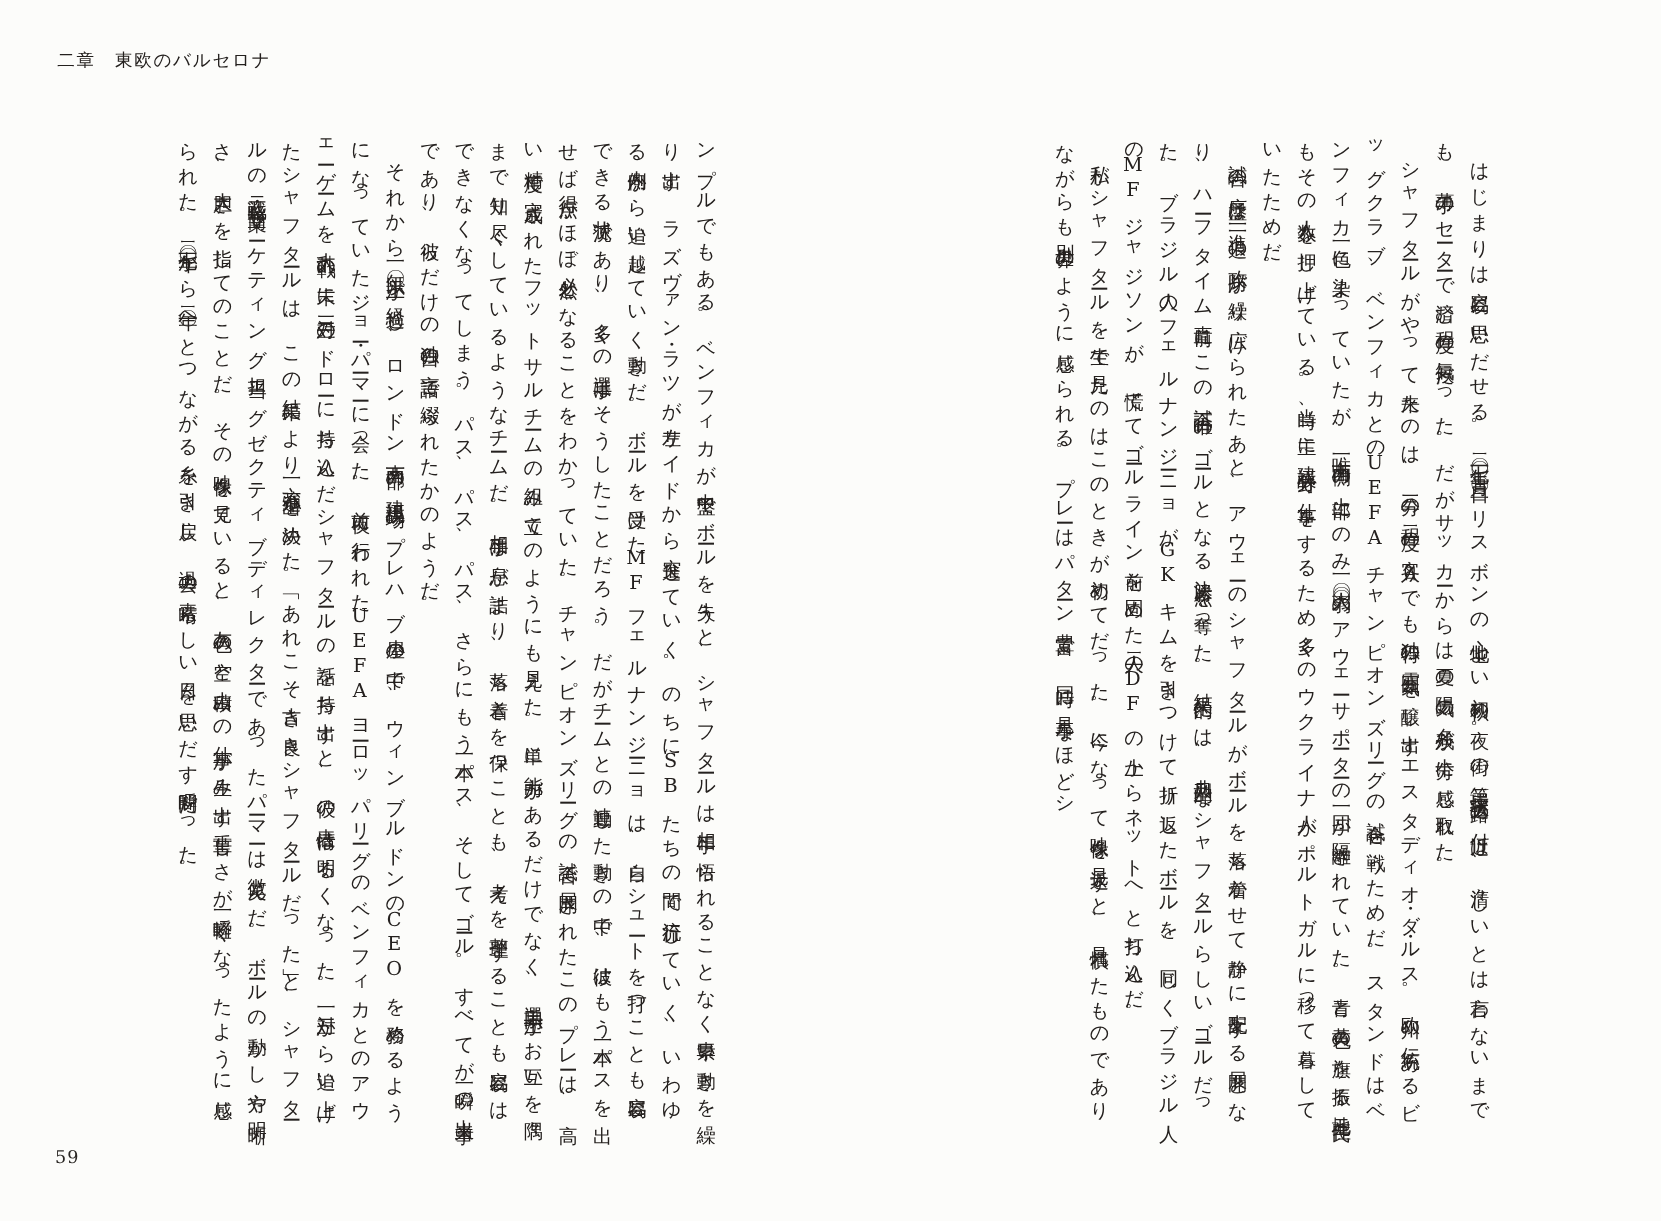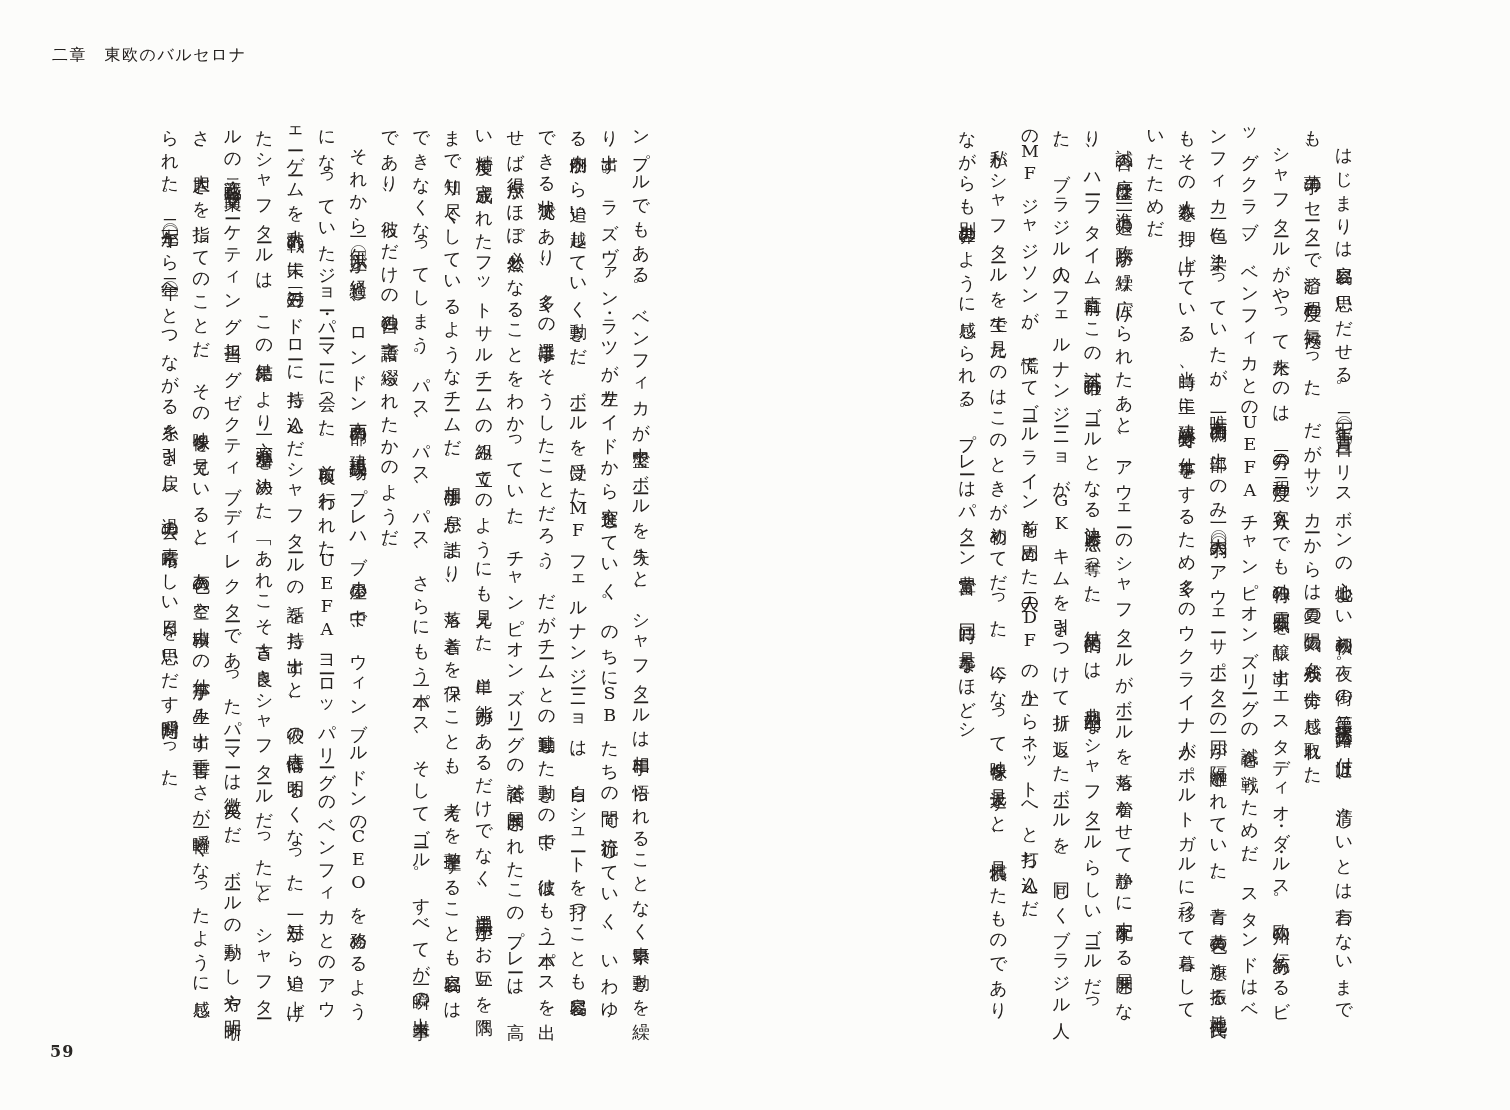--- a/index.html
+++ b/index.html
@@ -53,21 +53,21 @@
   .left-body  { left: 52px;  width: 604px; }
   .body-text p { margin: 0; padding: 0; text-indent: 1em; }
   .body-text p.no-indent { text-indent: 0; }
   .page-number {
     position: absolute;
     top: 1042px;
     font-size: 16px;
     letter-spacing: 1px;
     color: #2a2724;
   }
-  .pn-left  { left: 50px; font-weight: bold; }
+  .pn-left  { left: 50px; }
   .pn-right { left: 1436px; margin-top: 20px; }
 </style>
 </head>
 <body>
 
 <div class="spread">
 
   <div class="running-head">二章　東欧のバルセロナ</div>
 
   <div class="page">

